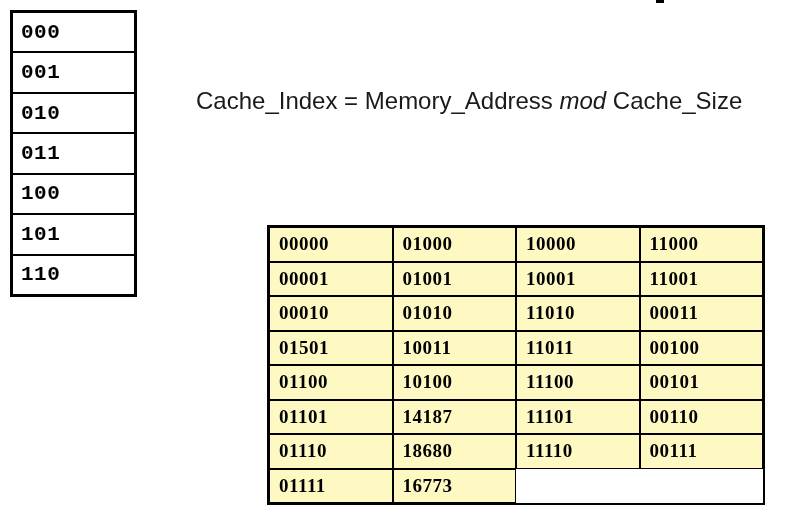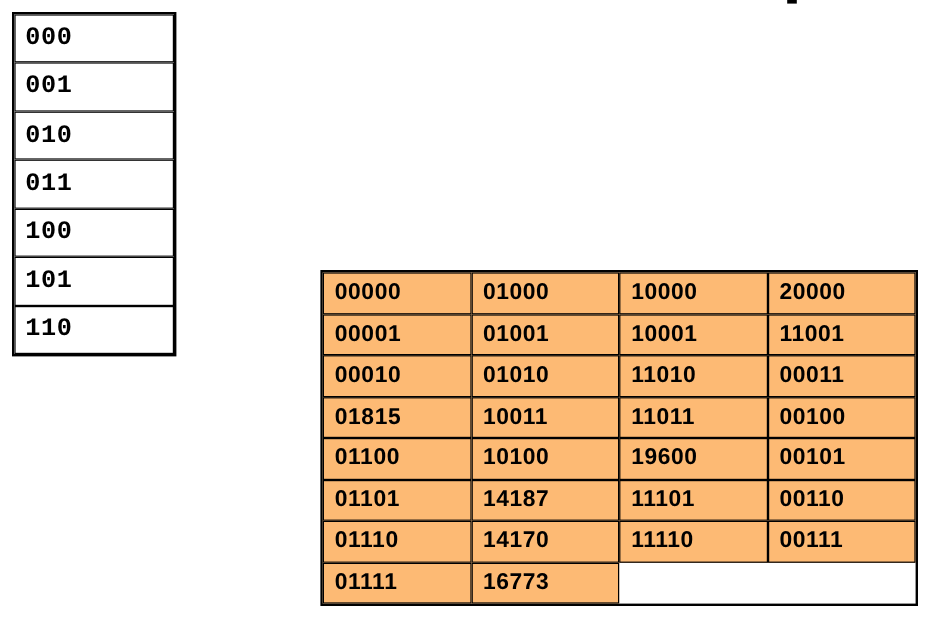--- a/index.html
+++ b/index.html
@@ -26,21 +26,21 @@
     width: 8px;
     height: 3px;
     background: #000000;
   }
 
   
   .cache-table {
     position: absolute;
     left: 10px;
     top: 10px;
-    width: 137px;
+    width: 127px;
     height: 287px;
     border: 2px solid #000000;
     display: flex;
     flex-direction: column;
     background: #ffffff;
   }
   .cache-cell {
     flex: 1 1 0;
     border: 1.5px solid #000000;
     display: flex;
@@ -79,71 +79,74 @@
     display: grid;
     grid-template-columns: repeat(4, 1fr);
     grid-auto-rows: 1fr;
     background: #ffffff;
   }
   .mem-cell {
     border: 1.5px solid #000000;
     display: flex;
     align-items: center;
     padding-left: 9px;
-    font-family: Liberation Sans, sans-serif;
+    font-family: Liberation Serif, serif;
     font-weight: bold;
     font-size: 19px;
     letter-spacing: 0.5px;
-    background: #fdba74;
+    background: #fef9c3;
   }
 </style>
 </head>
 <body>
 
 <div class="canvas">
 
   <div class="title-artifact"></div>
 
   <div class="cache-table" id="cache-table">
       <div class="cache-cell">000</div>
       <div class="cache-cell">001</div>
       <div class="cache-cell">010</div>
       <div class="cache-cell">011</div>
       <div class="cache-cell">100</div>
       <div class="cache-cell">101</div>
       <div class="cache-cell">110</div>
     </div>
 
+  <div class="formula">
+    <span>Cache_Index = Memory_Address </span><span class="mod">mod</span><span> Cache_Size</span>
+  </div>
 
   <div class="memory-table" id="memory-table">
       <div class="mem-cell">00000</div>
       <div class="mem-cell">01000</div>
       <div class="mem-cell">10000</div>
-      <div class="mem-cell">20000</div>
+      <div class="mem-cell">11000</div>
       <div class="mem-cell">00001</div>
       <div class="mem-cell">01001</div>
       <div class="mem-cell">10001</div>
       <div class="mem-cell">11001</div>
       <div class="mem-cell">00010</div>
       <div class="mem-cell">01010</div>
       <div class="mem-cell">11010</div>
       <div class="mem-cell">00011</div>
-      <div class="mem-cell">01815</div>
+      <div class="mem-cell">01501</div>
       <div class="mem-cell">10011</div>
       <div class="mem-cell">11011</div>
       <div class="mem-cell">00100</div>
       <div class="mem-cell">01100</div>
       <div class="mem-cell">10100</div>
-      <div class="mem-cell">19600</div>
+      <div class="mem-cell">11100</div>
       <div class="mem-cell">00101</div>
       <div class="mem-cell">01101</div>
       <div class="mem-cell">14187</div>
       <div class="mem-cell">11101</div>
       <div class="mem-cell">00110</div>
       <div class="mem-cell">01110</div>
-      <div class="mem-cell">14170</div>
+      <div class="mem-cell">18680</div>
       <div class="mem-cell">11110</div>
       <div class="mem-cell">00111</div>
       <div class="mem-cell">01111</div>
       <div class="mem-cell">16773</div>
     </div>
 
 </div>
 
 </body></html>

